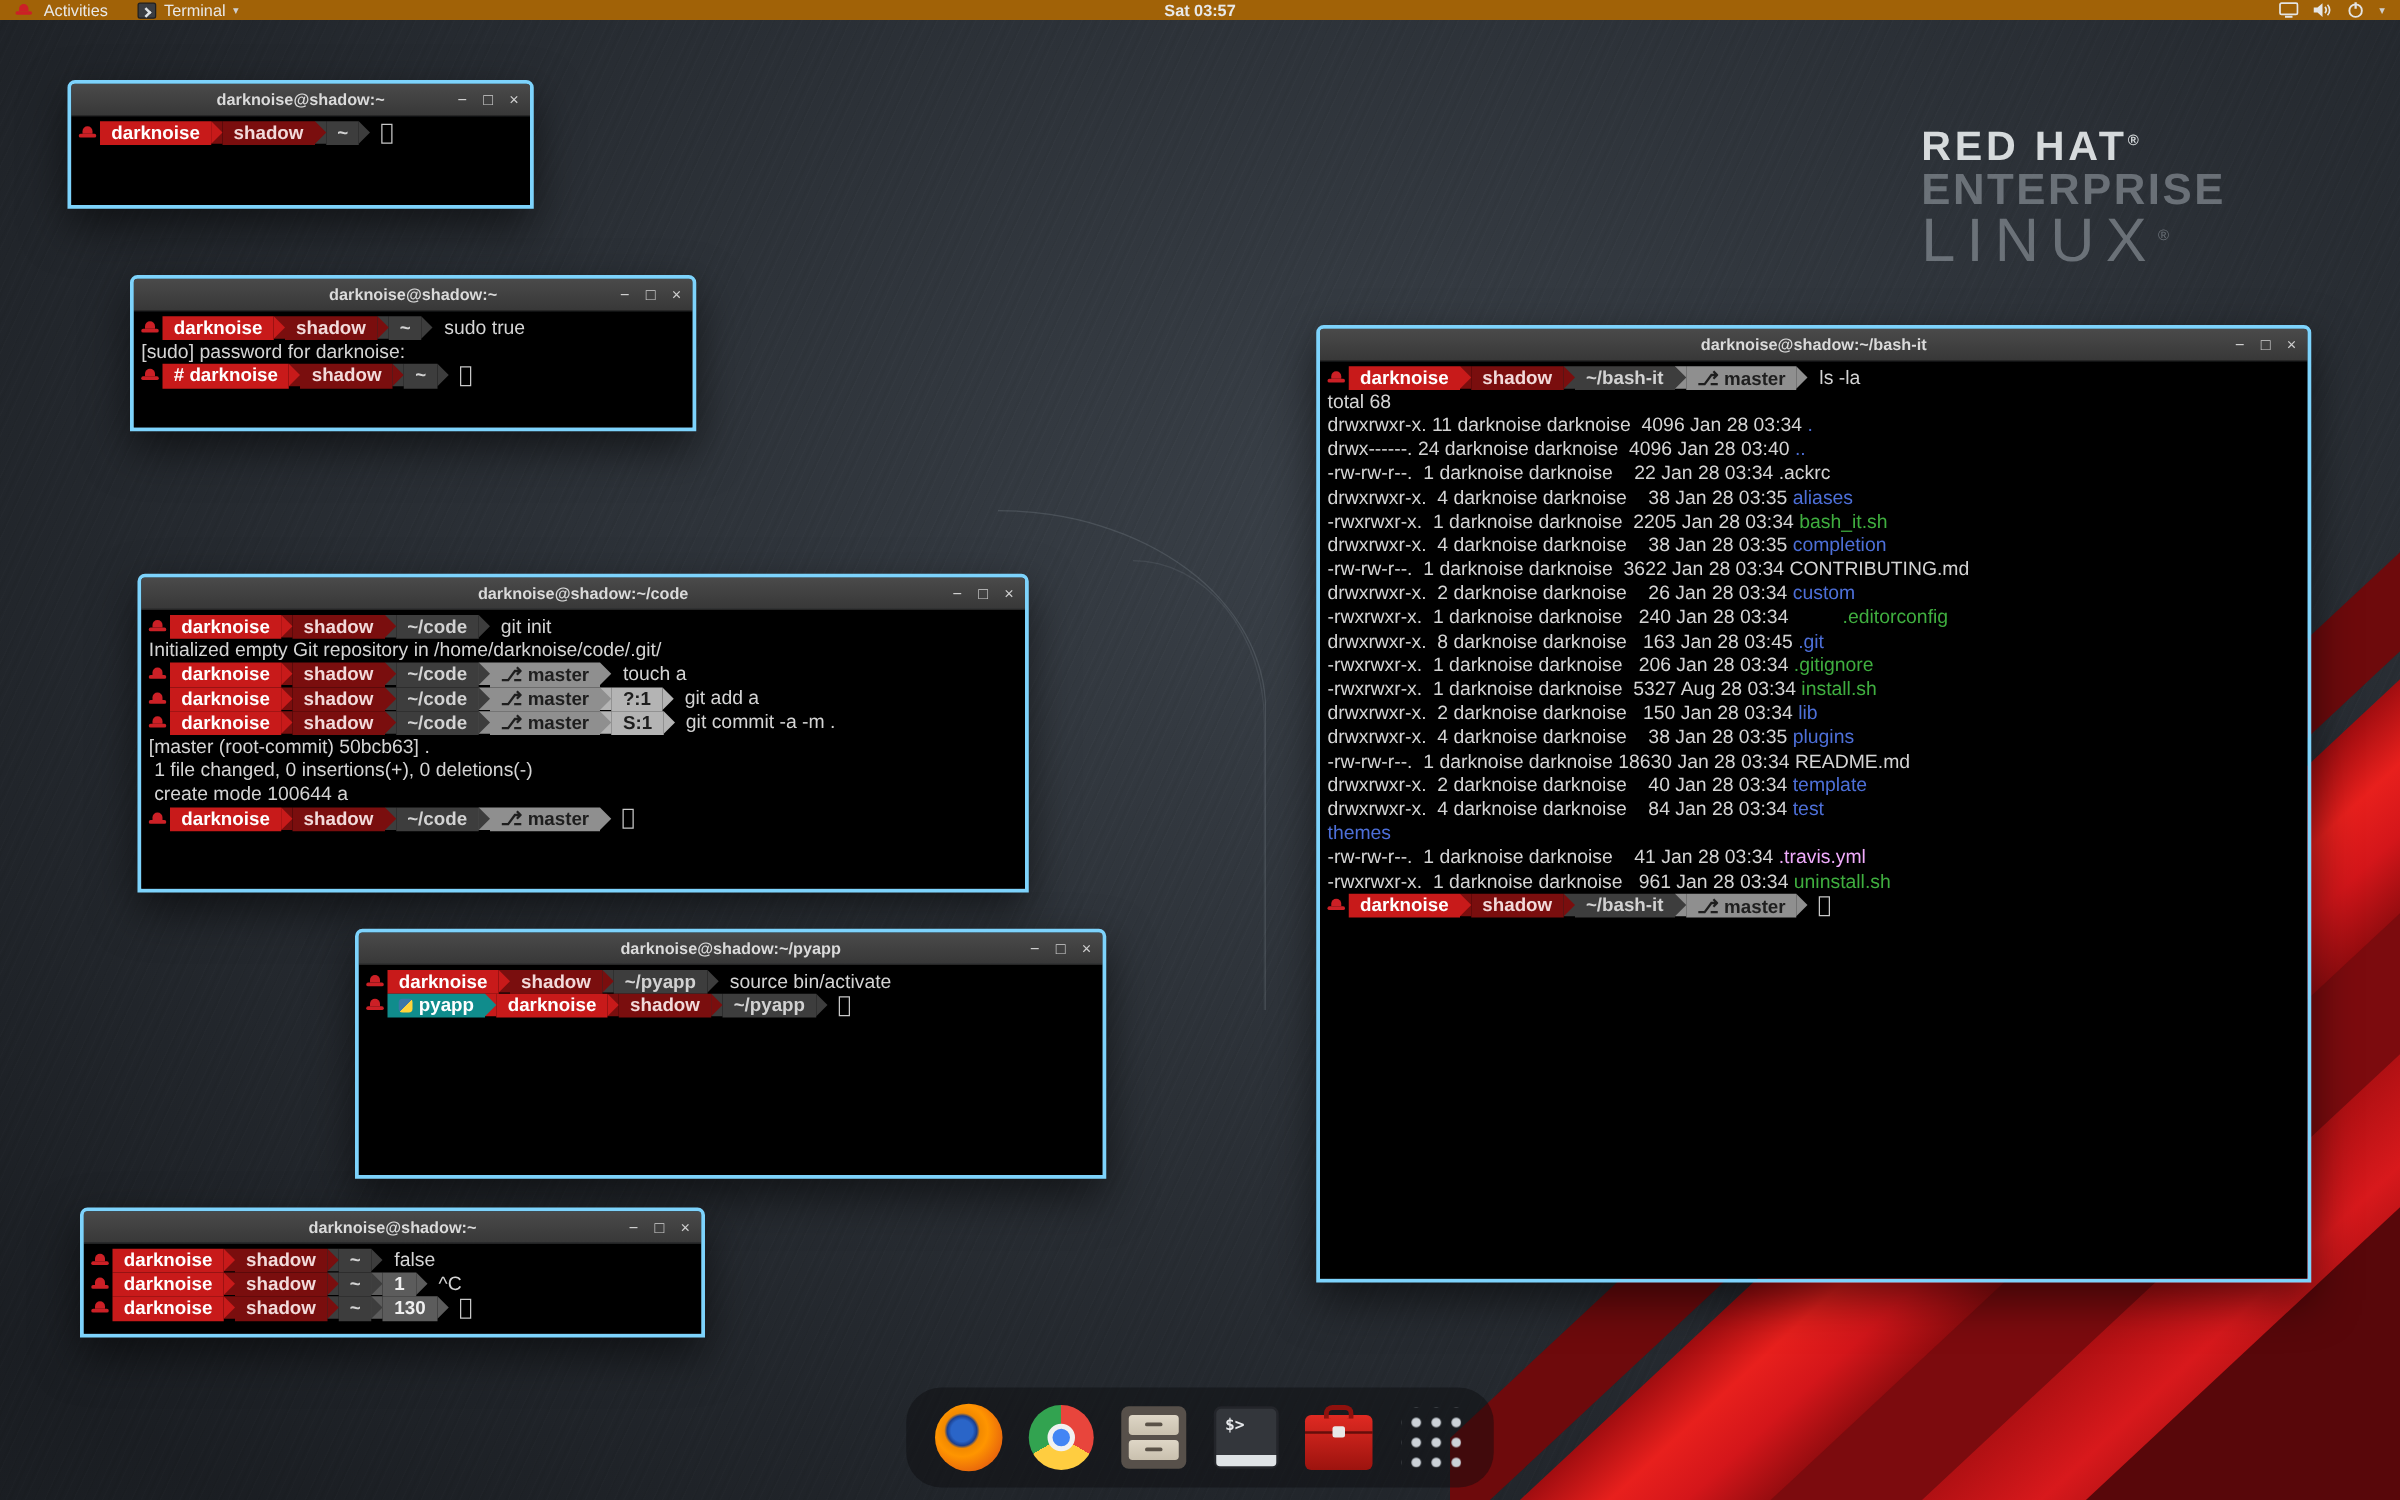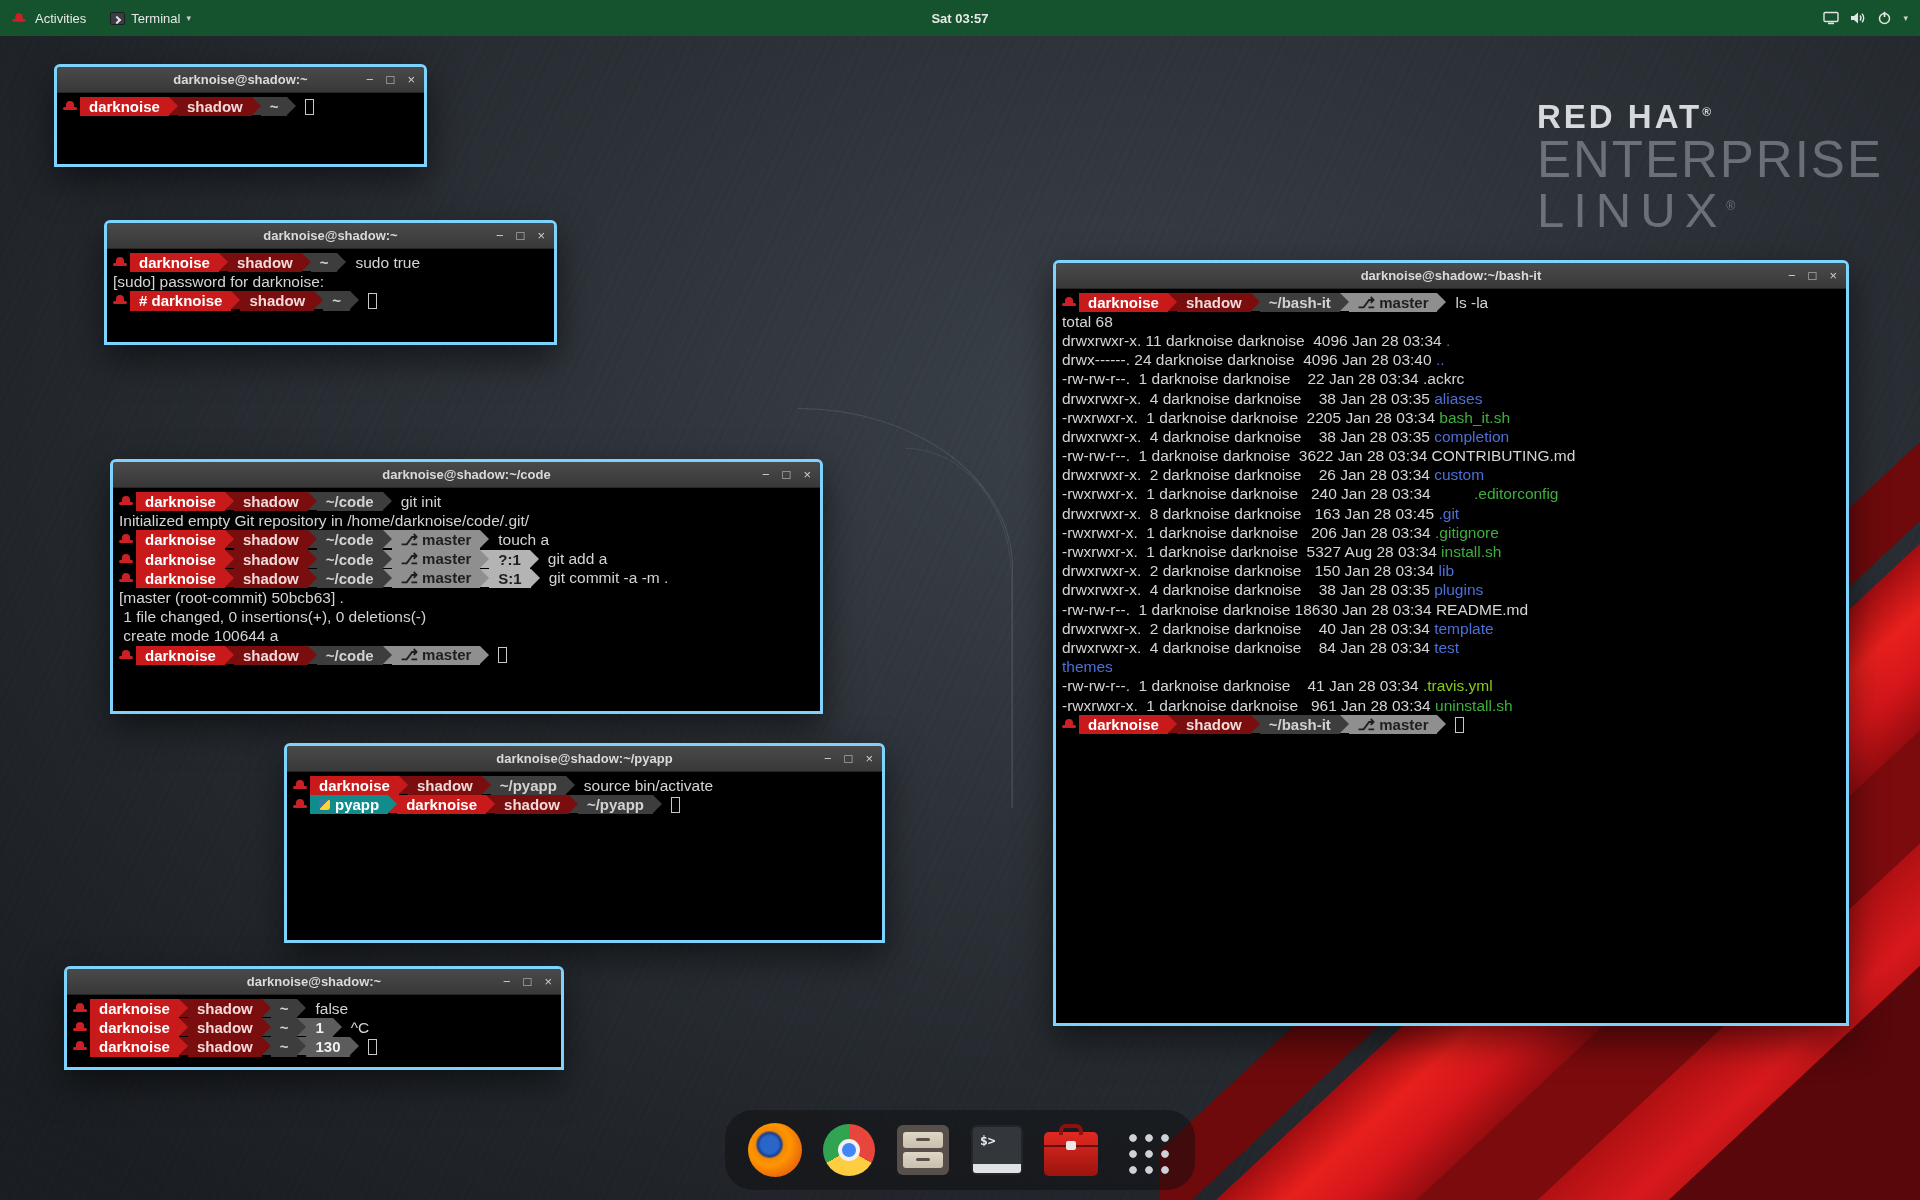--- a/index.html
+++ b/index.html
@@ -8,42 +8,42 @@
     position:relative;
     font-family:"Liberation Sans", sans-serif;
     background-color:#2c3137;
     background-image:
       radial-gradient(ellipse at 58% 35%, rgba(90,100,112,0.30), rgba(12,14,18,0.55) 92%),
       repeating-linear-gradient(115deg, rgba(255,255,255,0.018) 0 1px, transparent 1px 7px),
       repeating-linear-gradient(115deg, rgba(0,0,0,0.05) 0 2px, transparent 2px 9px);
   }
 
   
-  .topbar{position:absolute;left:0;top:0;right:0;height:36px;background:#14532d;display:flex;align-items:center;color:#e8e8e8;font-size:13px;z-index:100}
+  .topbar{position:absolute;left:0;top:0;right:0;height:16px;background:#a16207;display:flex;align-items:center;color:#e8e8e8;font-size:13px;z-index:100}
   .tb-left{display:flex;align-items:center;height:100%}
   .tb-activities,.tb-appmenu{display:flex;align-items:center;gap:6px;padding:0 12px;height:100%;cursor:default}
   .tb-clock{position:absolute;left:50%;transform:translateX(-50%);font-weight:bold}
   .tb-right{margin-left:auto;display:flex;align-items:center;gap:11px;padding:0 12px;height:100%}
   .caret{font-size:9px;color:#cfcfcf}
 
   
   .hat{display:inline-block;width:14px;height:13px;position:relative;flex:0 0 auto;align-self:center;margin-right:3px}
   .hat::before{content:"";position:absolute;left:3px;top:1px;width:8px;height:6px;border-radius:4px 4px 0 0;background:#cc2026}
   .hat::after{content:"";position:absolute;left:0;top:7px;width:14px;height:3px;border-radius:1.5px;background:#cc2026}
   .tb-hat{transform:scale(0.95)}
 
   .tb-termico{display:inline-block;width:15px;height:13px;background:#3a3d42;border:1px solid #1c1e22;border-radius:2px;position:relative}
   .tb-termico::after{content:"";position:absolute;left:3px;top:4px;width:4px;height:4px;border-top:2px solid #dfe3e6;border-right:2px solid #dfe3e6;transform:rotate(45deg)}
 
   .sysicon{display:block}
 
   
   .branding{position:absolute;left:1537px;top:100px;z-index:1;line-height:1.02;white-space:nowrap}
   .rh-line1{font-weight:bold;font-size:33px;letter-spacing:3px;color:#d6dadc}
-  .rh-line2{font-size:51px;letter-spacing:2px;color:rgba(158,166,173,0.55);font-weight:400}
+  .rh-line2{font-size:35px;letter-spacing:2px;color:rgba(158,166,173,0.55);font-weight:700}
   .rh-line3{font-size:49px;letter-spacing:9px;color:rgba(158,166,173,0.55);font-weight:400}
   .reg{font-size:12px;vertical-align:super;letter-spacing:0}
 
   
   .curve1{position:absolute;left:798px;top:408px;width:215px;height:400px;border-top:1px solid rgba(205,215,225,0.14);border-right:1px solid rgba(205,215,225,0.14);border-top-right-radius:215px 160px;z-index:1}
   .curve2{position:absolute;left:906px;top:448px;width:106px;height:360px;border-top:1px solid rgba(205,215,225,0.09);border-right:1px solid rgba(205,215,225,0.09);border-top-right-radius:106px 130px;z-index:1}
   .ribbons{position:absolute;right:0;bottom:0;width:760px;height:940px;overflow:hidden;z-index:1;pointer-events:none}
   .rb{position:absolute;width:1200px;transform:rotate(-43deg)}
   .rb-dark1{left:-217px;top:544px;height:58px;background:#6e0a0c}
   .rb-main{left:-139px;top:588px;height:140px;background:linear-gradient(180deg,#a00d10,#e8201d 35%,#d4161a 65%,#920c0f)}
@@ -241,21 +241,21 @@
       <div class="tline"><span class="out">-rwxrwxr-x.  1 darknoise darknoise   240 Jan 28 03:34 </span><span class="out" style="color: rgb(63, 174, 63); margin-left: 39px;">.editorconfig</span></div>
       <div class="tline"><span class="out">drwxrwxr-x.  8 darknoise darknoise   163 Jan 28 03:45 </span><span class="out" style="color: rgb(77, 111, 216);">.git</span></div>
       <div class="tline"><span class="out">-rwxrwxr-x.  1 darknoise darknoise   206 Jan 28 03:34 </span><span class="out" style="color: rgb(63, 174, 63);">.gitignore</span></div>
       <div class="tline"><span class="out">-rwxrwxr-x.  1 darknoise darknoise  5327 Aug 28 03:34 </span><span class="out" style="color: rgb(63, 174, 63);">install.sh</span></div>
       <div class="tline"><span class="out">drwxrwxr-x.  2 darknoise darknoise   150 Jan 28 03:34 </span><span class="out" style="color: rgb(77, 111, 216);">lib</span></div>
       <div class="tline"><span class="out">drwxrwxr-x.  4 darknoise darknoise    38 Jan 28 03:35 </span><span class="out" style="color: rgb(77, 111, 216);">plugins</span></div>
       <div class="tline"><span class="out">-rw-rw-r--.  1 darknoise darknoise 18630 Jan 28 03:34 </span><span class="out" style="color: rgb(212, 212, 212);">README.md</span></div>
       <div class="tline"><span class="out">drwxrwxr-x.  2 darknoise darknoise    40 Jan 28 03:34 </span><span class="out" style="color: rgb(77, 111, 216);">template</span></div>
       <div class="tline"><span class="out">drwxrwxr-x.  4 darknoise darknoise    84 Jan 28 03:34 </span><span class="out" style="color: rgb(77, 111, 216);">test</span></div>
       <div class="tline"><span class="out" style="color: rgb(77, 111, 216);">themes</span></div>
-      <div class="tline"><span class="out">-rw-rw-r--.  1 darknoise darknoise    41 Jan 28 03:34 </span><span class="out" style="color: #84cc16;">.travis.yml</span></div>
+      <div class="tline"><span class="out">-rw-rw-r--.  1 darknoise darknoise    41 Jan 28 03:34 </span><span class="out" style="color: #f0abfc;">.travis.yml</span></div>
       <div class="tline"><span class="out">-rwxrwxr-x.  1 darknoise darknoise   961 Jan 28 03:34 </span><span class="out" style="color: rgb(63, 174, 63);">uninstall.sh</span></div>
       <div class="tline"><span class="hat"></span><span class="pseg" style="background: rgb(200, 26, 26); color: rgb(255, 255, 255);"><span>darknoise</span></span><span class="parr" style="border-left-color: rgb(200, 26, 26); background: rgb(122, 14, 14);"></span><span class="pseg" style="background: rgb(122, 14, 14); color: rgb(242, 218, 218);"><span>shadow</span></span><span class="parr" style="border-left-color: rgb(122, 14, 14); background: rgb(61, 61, 61);"></span><span class="pseg" style="background: rgb(61, 61, 61); color: rgb(210, 210, 210);"><span>~/bash-it</span></span><span class="parr" style="border-left-color: rgb(61, 61, 61); background: rgb(143, 143, 143);"></span><span class="pseg" style="background: rgb(143, 143, 143); color: rgb(30, 30, 30);"><span>⎇ master</span></span><span class="parr" style="border-left-color: rgb(143, 143, 143);"></span><span class="cursor"></span></div>
     </div>
 </div>
 
 <div class="dock">
   <div class="dock-icon">
       <span class="ic-ff"></span>
     </div>
   <div class="dock-icon">

